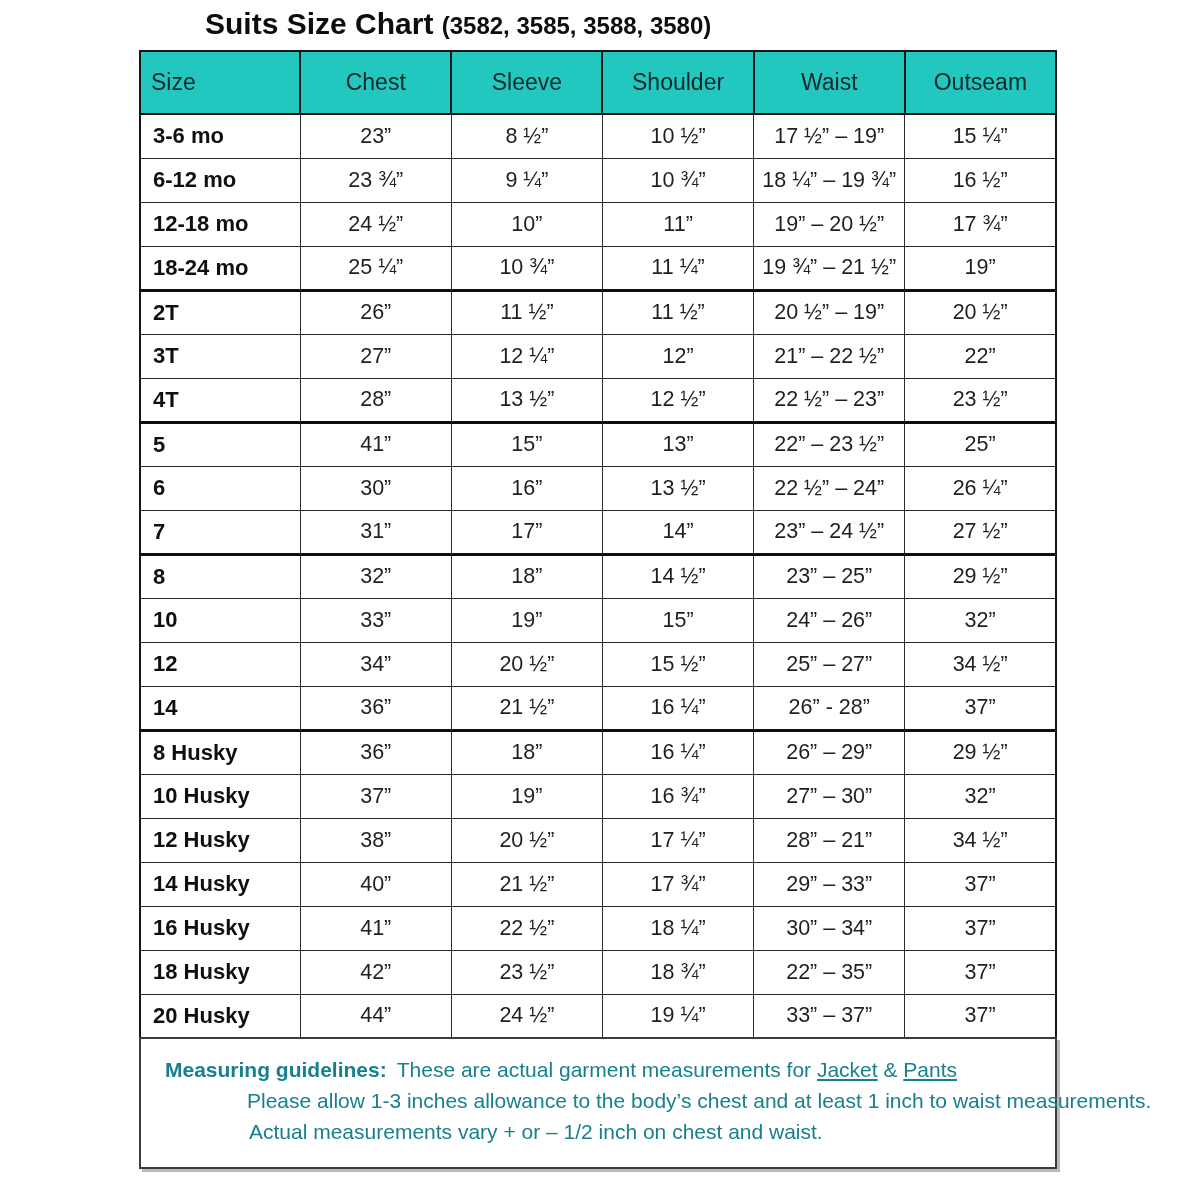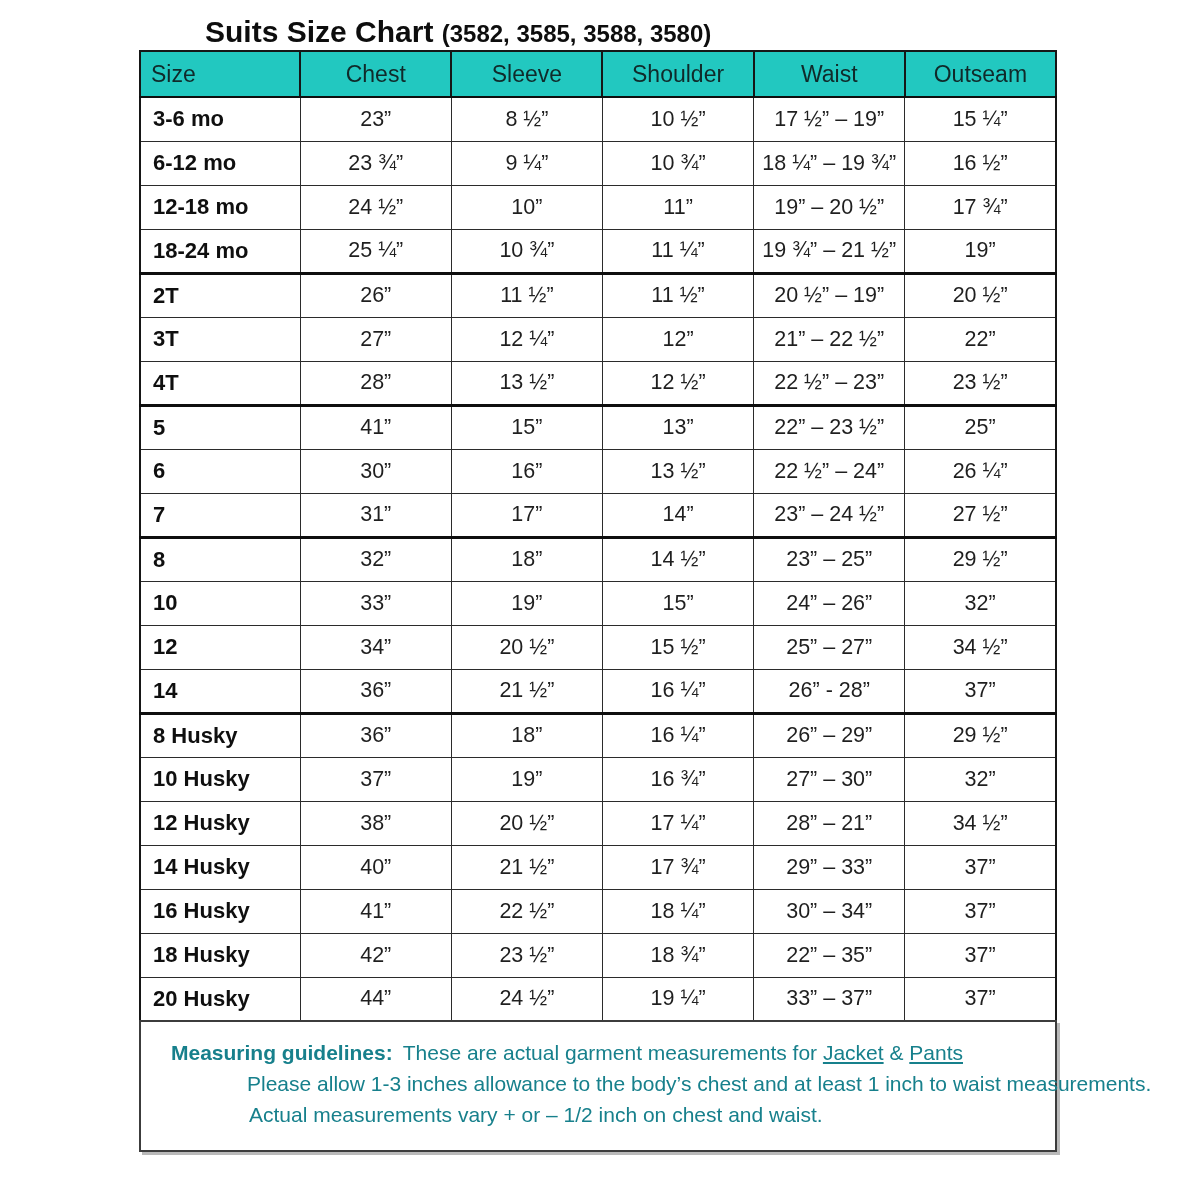--- a/index.html
+++ b/index.html
@@ -12,21 +12,21 @@
   body{
     width:1200px;height:1200px;
     font-family:"Liberation Sans",sans-serif;
     color:var(--ink);
     overflow:hidden;
   }
   .page{position:relative;width:1200px;height:1200px;background:#fff;}
 
   .title{
     position:absolute;left:205px;top:6px;
-    font-weight:bold;font-size:30px;line-height:52px;color:#0d0d0d;
+    font-weight:bold;font-size:30px;line-height:36px;color:#0d0d0d;
     white-space:nowrap;
   }
   .title .suffix{font-size:24px;font-weight:bold;}
 
   .content{position:absolute;left:139px;top:50px;width:918px;}
 
   table.size-chart{
     width:100%;
     border-collapse:collapse;
     table-layout:fixed;
@@ -36,21 +36,21 @@
   col.c-rest{width:151px;}
 
   .size-chart th{
     background:var(--header-bg);
     border:2px solid #161616;
     height:46px;
     font-size:23px;
     font-weight:normal;
     color:#102a2a;
     text-align:center;
-    padding:0;
+    padding:17px;
   }
   .size-chart th.size-col{text-align:left;padding-left:10px;}
 
   .size-chart td{
     border:1.5px solid #2b2b2b;
     height:44px;
     text-align:center;
     font-size:21.5px;
     color:#1f1f1f;
     padding:0;
@@ -69,21 +69,21 @@
   .guidelines{
     margin-top:-2px;
     border:2px solid #3c3c3c;
     background:#fff;
     padding:12px 10px 16px 0;
     box-shadow:3px 3px 0 #b9b9b9;
     color:var(--teal-text);
     font-size:21px;
   }
   .g-line{margin:7px 0;white-space:nowrap;}
-  .g-line1{padding-left:30px;}
+  .g-line1{padding-left:24px;}
   .g-line2{padding-left:106px;}
   .g-line3{padding-left:108px;}
   .g-label{font-weight:bold;margin-right:10px;}
   .g-link{text-decoration:underline;color:var(--teal-text);cursor:pointer;}
 </style>
 </head>
 <body>
 
 <div class="page">
 

